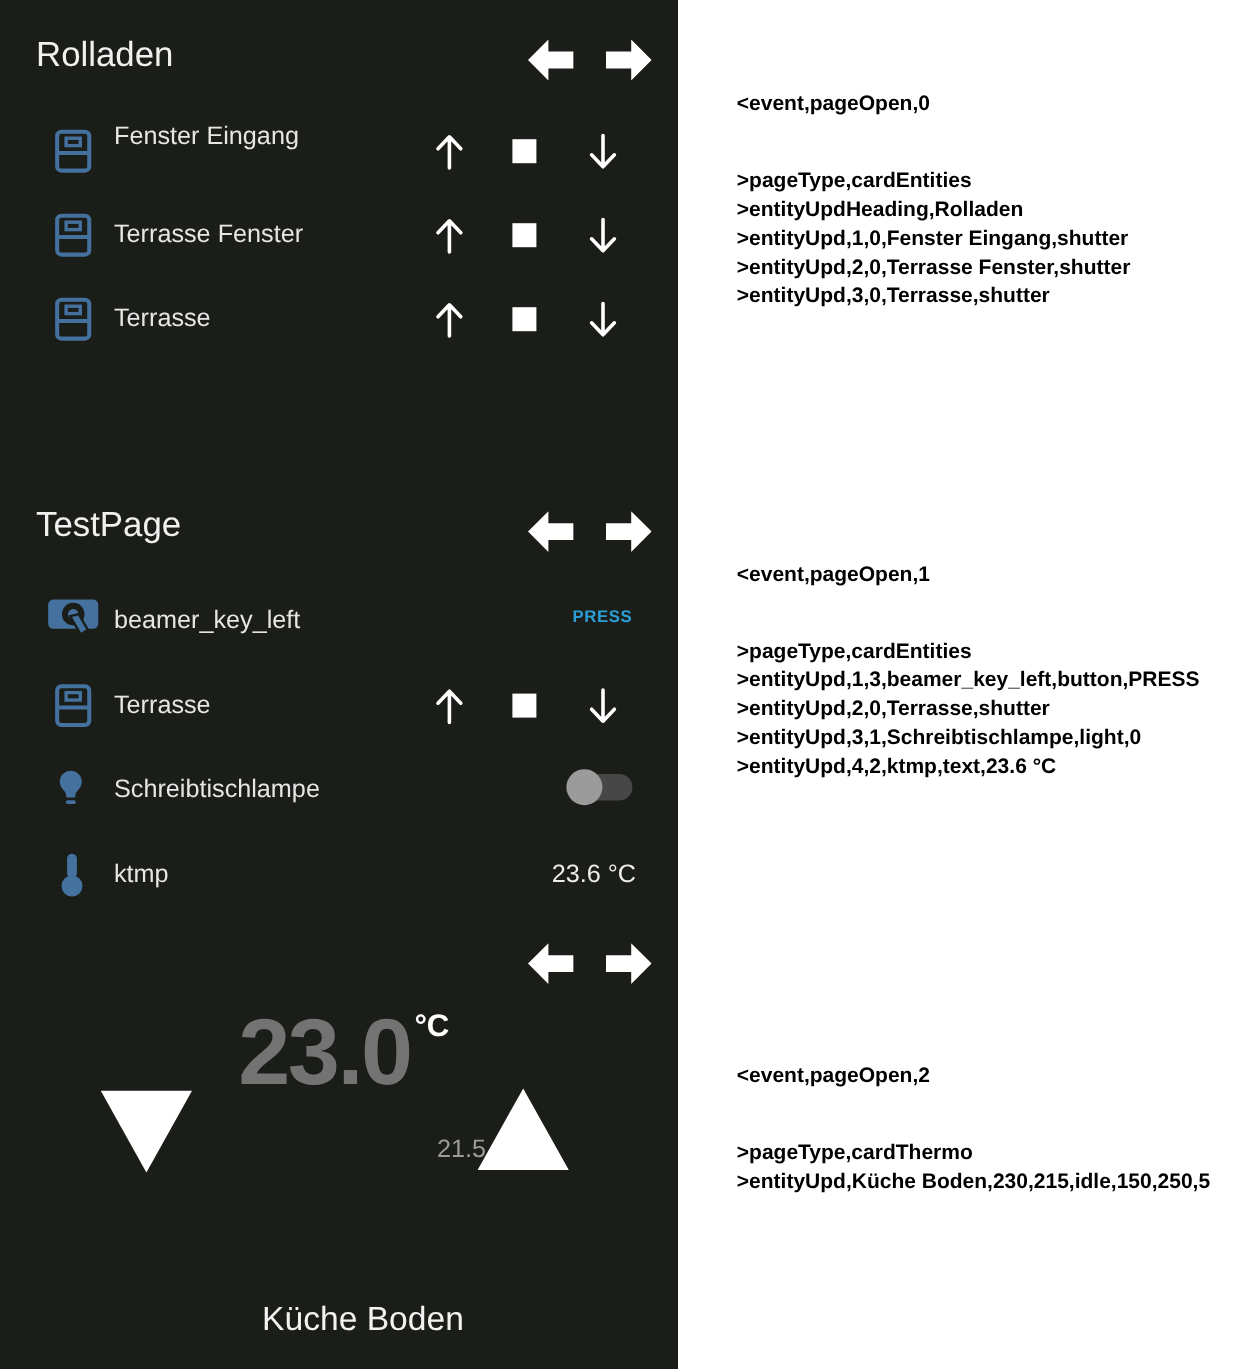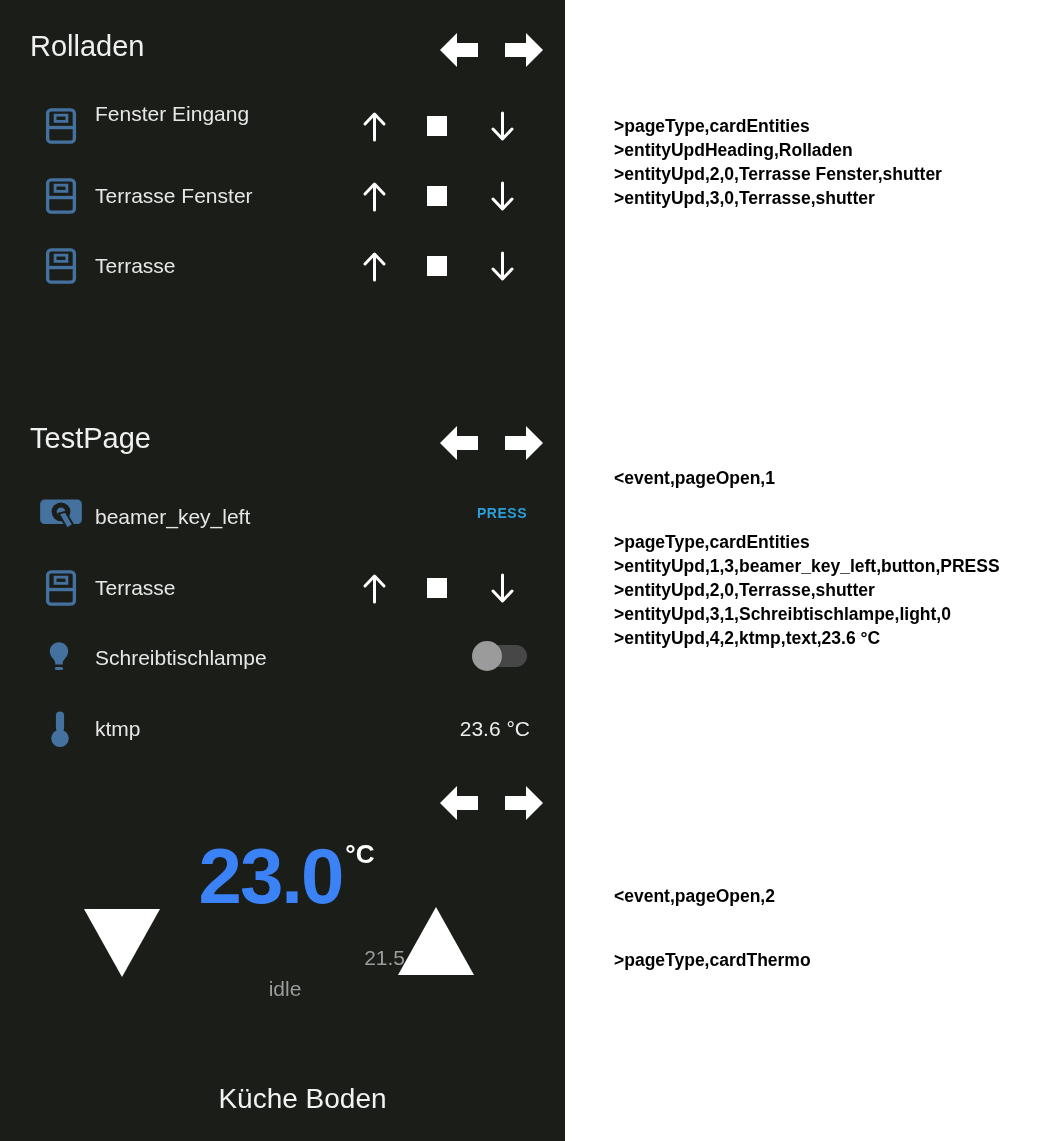--- a/index.html
+++ b/index.html
@@ -25,21 +25,21 @@
   .press-label{position:absolute;right:38px;font-size:14px;font-weight:700;color:#2b9ed8;
                background:transparent;border:none;cursor:pointer;padding:0;letter-spacing:.5px;}
   .row-value{position:absolute;right:35px;font-size:21px;color:#ededed;white-space:nowrap;}
 
   .toggle{position:absolute;right:38px;width:52px;height:22px;cursor:pointer;}
   .toggle .track{position:absolute;left:0;top:0;width:52px;height:22px;border-radius:11px;background:#474747;}
   .toggle .knob{position:absolute;left:-3px;top:-4px;width:30px;height:30px;border-radius:50%;background:#9b9b9b;}
 
   
   .big-temp-wrap{position:absolute;left:165px;top:836px;width:240px;text-align:center;white-space:nowrap;}
-  .big-temp{font-size:78px;font-weight:700;color:#3b82f6;letter-spacing:-2px;line-height:80px;}
+  .big-temp{font-size:78px;font-weight:700;color:#737373;letter-spacing:-2px;line-height:80px;}
   .temp-unit{font-size:26px;font-weight:700;color:#ffffff;position:relative;top:-40px;left:3px;}
   .setpoint{position:absolute;left:165px;top:946px;width:240px;text-align:right;font-size:21px;color:#9c9c9c;}
   .thermo-state{position:absolute;left:165px;top:977px;width:240px;text-align:center;font-size:21px;color:#9c9c9c;}
   .thermo-title{position:absolute;left:0;top:1083px;width:565px;text-align:center;font-size:28px;color:#f2f2f2;padding-left:20px;}
 
   .tri{position:absolute;width:0;height:0;padding:0;border-style:solid;background:transparent;cursor:pointer;}
   .tri-down{left:84px;top:909px;border-width:68px 38px 0 38px;border-color:#ffffff transparent transparent transparent;}
   .tri-up{left:398px;top:907px;border-width:0 38px 68px 38px;border-color:transparent transparent #ffffff transparent;}
 
   
@@ -205,44 +205,46 @@
     </button>
 
     <div class="big-temp-wrap">
       <span class="big-temp">23.0</span><span class="temp-unit">°C</span>
     </div>
 
     <button class="tri tri-down"></button>
     <button class="tri tri-up"></button>
 
     <div class="setpoint">21.5</div>
-    <div class="thermo-state">idle</div>
     <div class="thermo-title">Küche Boden</div>
   </div>
 
   <div class="serial-block" style="top:74px">
+    <div class="sline">&lt;event,pageOpen,0</div>
     <div class="sgroup">
       <div class="sline">&gt;pageType,cardEntities</div>
       <div class="sline">&gt;entityUpdHeading,Rolladen</div>
+      <div class="sline">&gt;entityUpd,1,0,Fenster Eingang,shutter</div>
       <div class="sline">&gt;entityUpd,2,0,Terrasse Fenster,shutter</div>
       <div class="sline">&gt;entityUpd,3,0,Terrasse,shutter</div>
     </div>
   </div>
 
   <div class="serial-block" style="top:466px">
     <div class="sline">&lt;event,pageOpen,1</div>
     <div class="sgroup">
       <div class="sline">&gt;pageType,cardEntities</div>
       <div class="sline">&gt;entityUpd,1,3,beamer_key_left,button,PRESS</div>
       <div class="sline">&gt;entityUpd,2,0,Terrasse,shutter</div>
       <div class="sline">&gt;entityUpd,3,1,Schreibtischlampe,light,0</div>
       <div class="sline">&gt;entityUpd,4,2,ktmp,text,23.6 °C</div>
     </div>
   </div>
 
   <div class="serial-block" style="top:884px">
     <div class="sline">&lt;event,pageOpen,2</div>
     <div class="sgroup">
       <div class="sline">&gt;pageType,cardThermo</div>
+      <div class="sline">&gt;entityUpd,Küche Boden,230,215,idle,150,250,5</div>
     </div>
   </div>
 
 </div>
 
 </body></html>

